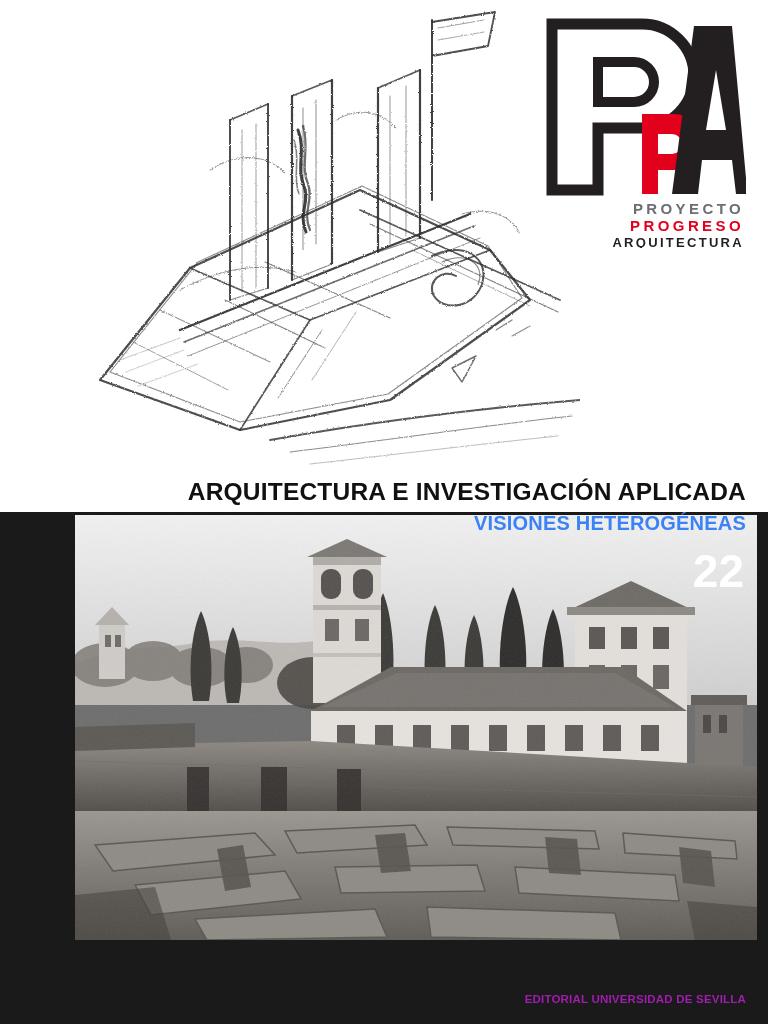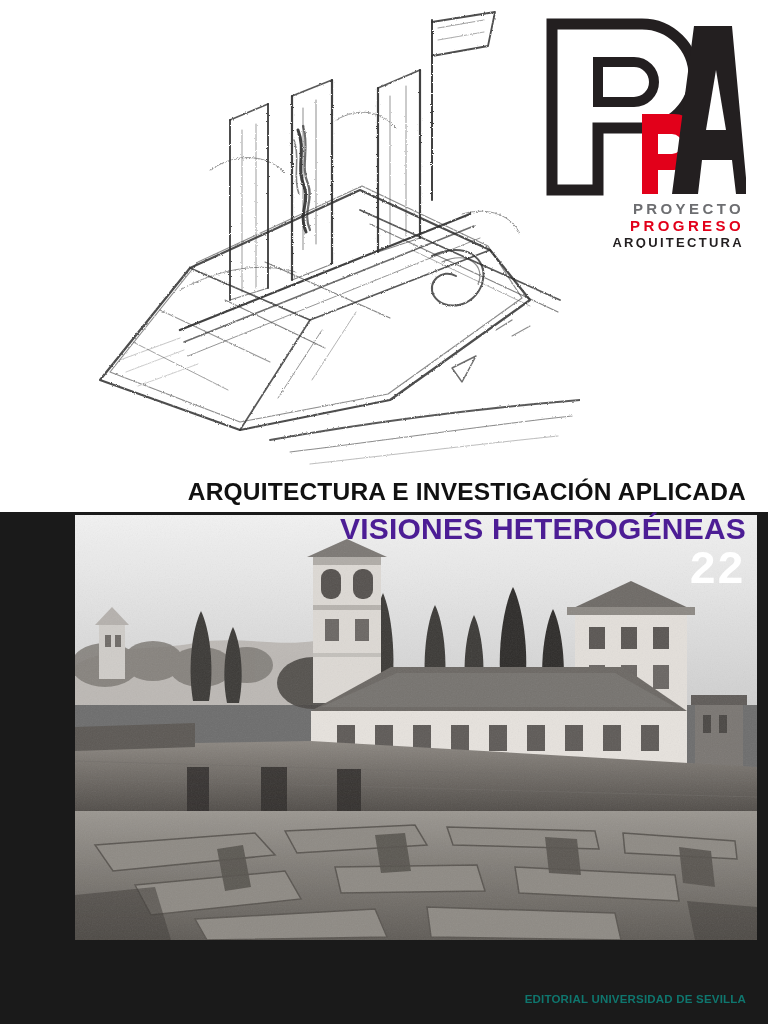--- a/index.html
+++ b/index.html
@@ -73,56 +73,55 @@
     letter-spacing: 0.2px;
     color: #111111;
     white-space: nowrap;
     margin-left: 29px;
   }
   .title-sub {
     position: absolute;
     right: 22px;
     top: 512px;
     text-align: right;
-    font-size: 30px;
+    font-size: 20px;
     font-weight: bold;
     letter-spacing: 0.2px;
-    color: #4c1d95;
+    color: #3b82f6;
     white-space: nowrap;
   }
   .issue-number {
     position: absolute;
     right: 24px;
     top: 548px;
     font-size: 46px;
     font-weight: bold;
     color: #ffffff;
     line-height: 1;
-    font-family: Liberation Mono, monospace;
   }
 
   
   .photo {
     position: absolute;
     left: 75px;
     top: 515px;
     width: 682px;
     height: 425px;
     overflow: hidden;
     background: #6d6d6d;
   }
   .photo svg { display: block; }
 
   
   .footer {
     position: absolute;
     right: 22px;
     bottom: 16px;
     text-align: right;
-    color: #0f766e;
+    color: #a21caf;
   }
   .footer .pub {
     font-size: 11.5px;
     font-weight: bold;
     letter-spacing: 0.2px;
     margin-bottom: 3px;
   }
   .footer .meta {
     font-size: 10px;
     letter-spacing: 0.1px;

